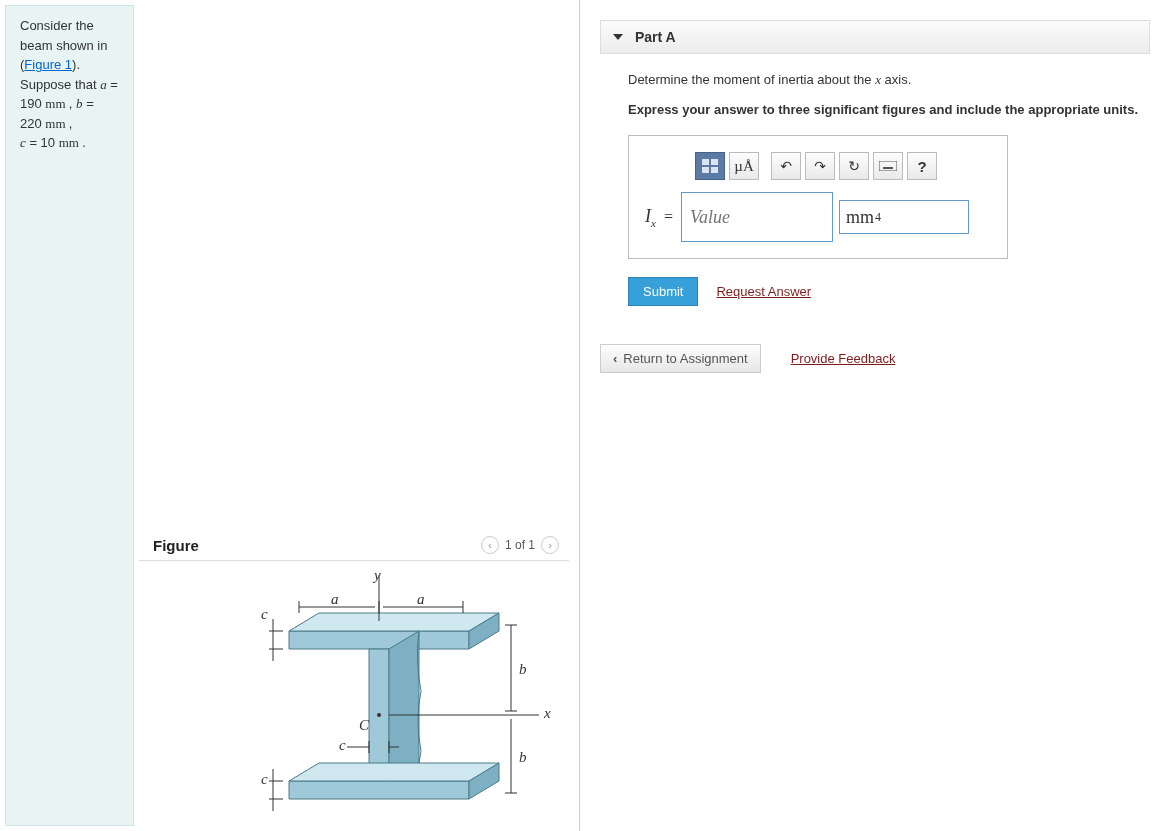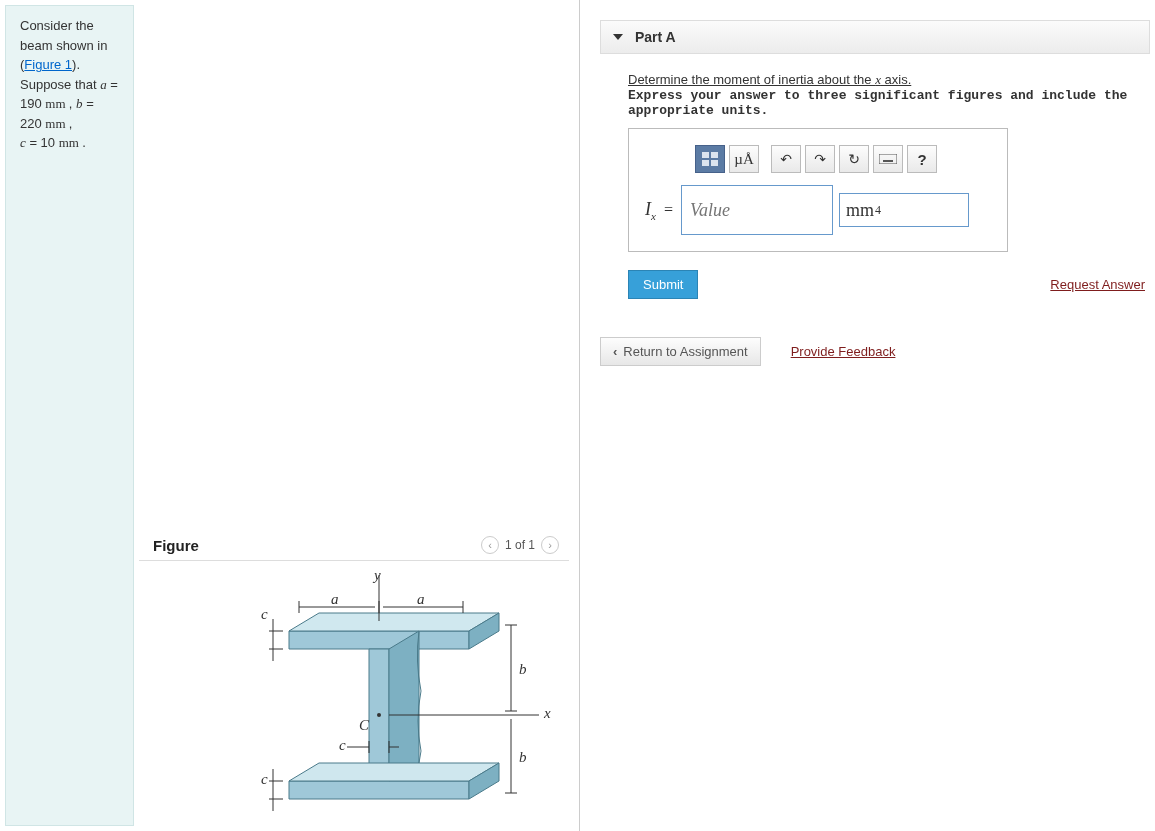--- a/index.html
+++ b/index.html
@@ -101,23 +101,23 @@
     border: 1px solid #ddd;
     padding: 8px 12px;
     margin-right: 5px;
   }
   .part-header .caret {
     width:0;height:0;border-left:5px solid transparent;border-right:5px solid transparent;border-top:6px solid #333;margin-right:12px;
   }
   .part-header .title { font-weight: bold; font-size: 14px; }
 
   .question-block { padding: 18px 10px 10px 28px; }
-  .q-text { margin-bottom: 0; text-decoration: underline; }
+  .q-text { margin-bottom: 14px; }
   .q-text .var { font-style: italic; font-family:'Times New Roman', serif; }
-  .q-instruction { font-weight: bold; margin-bottom: 10px; font-family: Liberation Mono, monospace; }
+  .q-instruction { font-weight: bold; margin-bottom: 18px; }
 
   .answer-box {
     border: 1px solid #bbb;
     padding: 16px;
     width: 380px;
     background: #fff;
   }
   .toolbar {
     display: flex;
     gap: 4px;
@@ -167,21 +167,21 @@
     height: 34px;
     width: 130px;
     padding: 0 6px;
     font-size: 18px;
     font-family:'Times New Roman', serif;
     color:#333;
     display:flex;align-items:center;
   }
   .unit-input sup { font-size:12px; margin-left:1px;}
 
-  .submit-row { margin-top: 18px; display:flex; align-items:center; gap:18px;justify-content:space-between;}
+  .submit-row { margin-top: 18px; display:flex; align-items:center; gap:18px;}
   .submit-btn {
     background:#37a0d9;
     color:#fff;
     border:1px solid #2b84b5;
     padding: 6px 14px;
     font-size: 13px;
   }
   .req-link, .feedback-link {
     color:#7f1d1d;
     text-decoration: underline;

